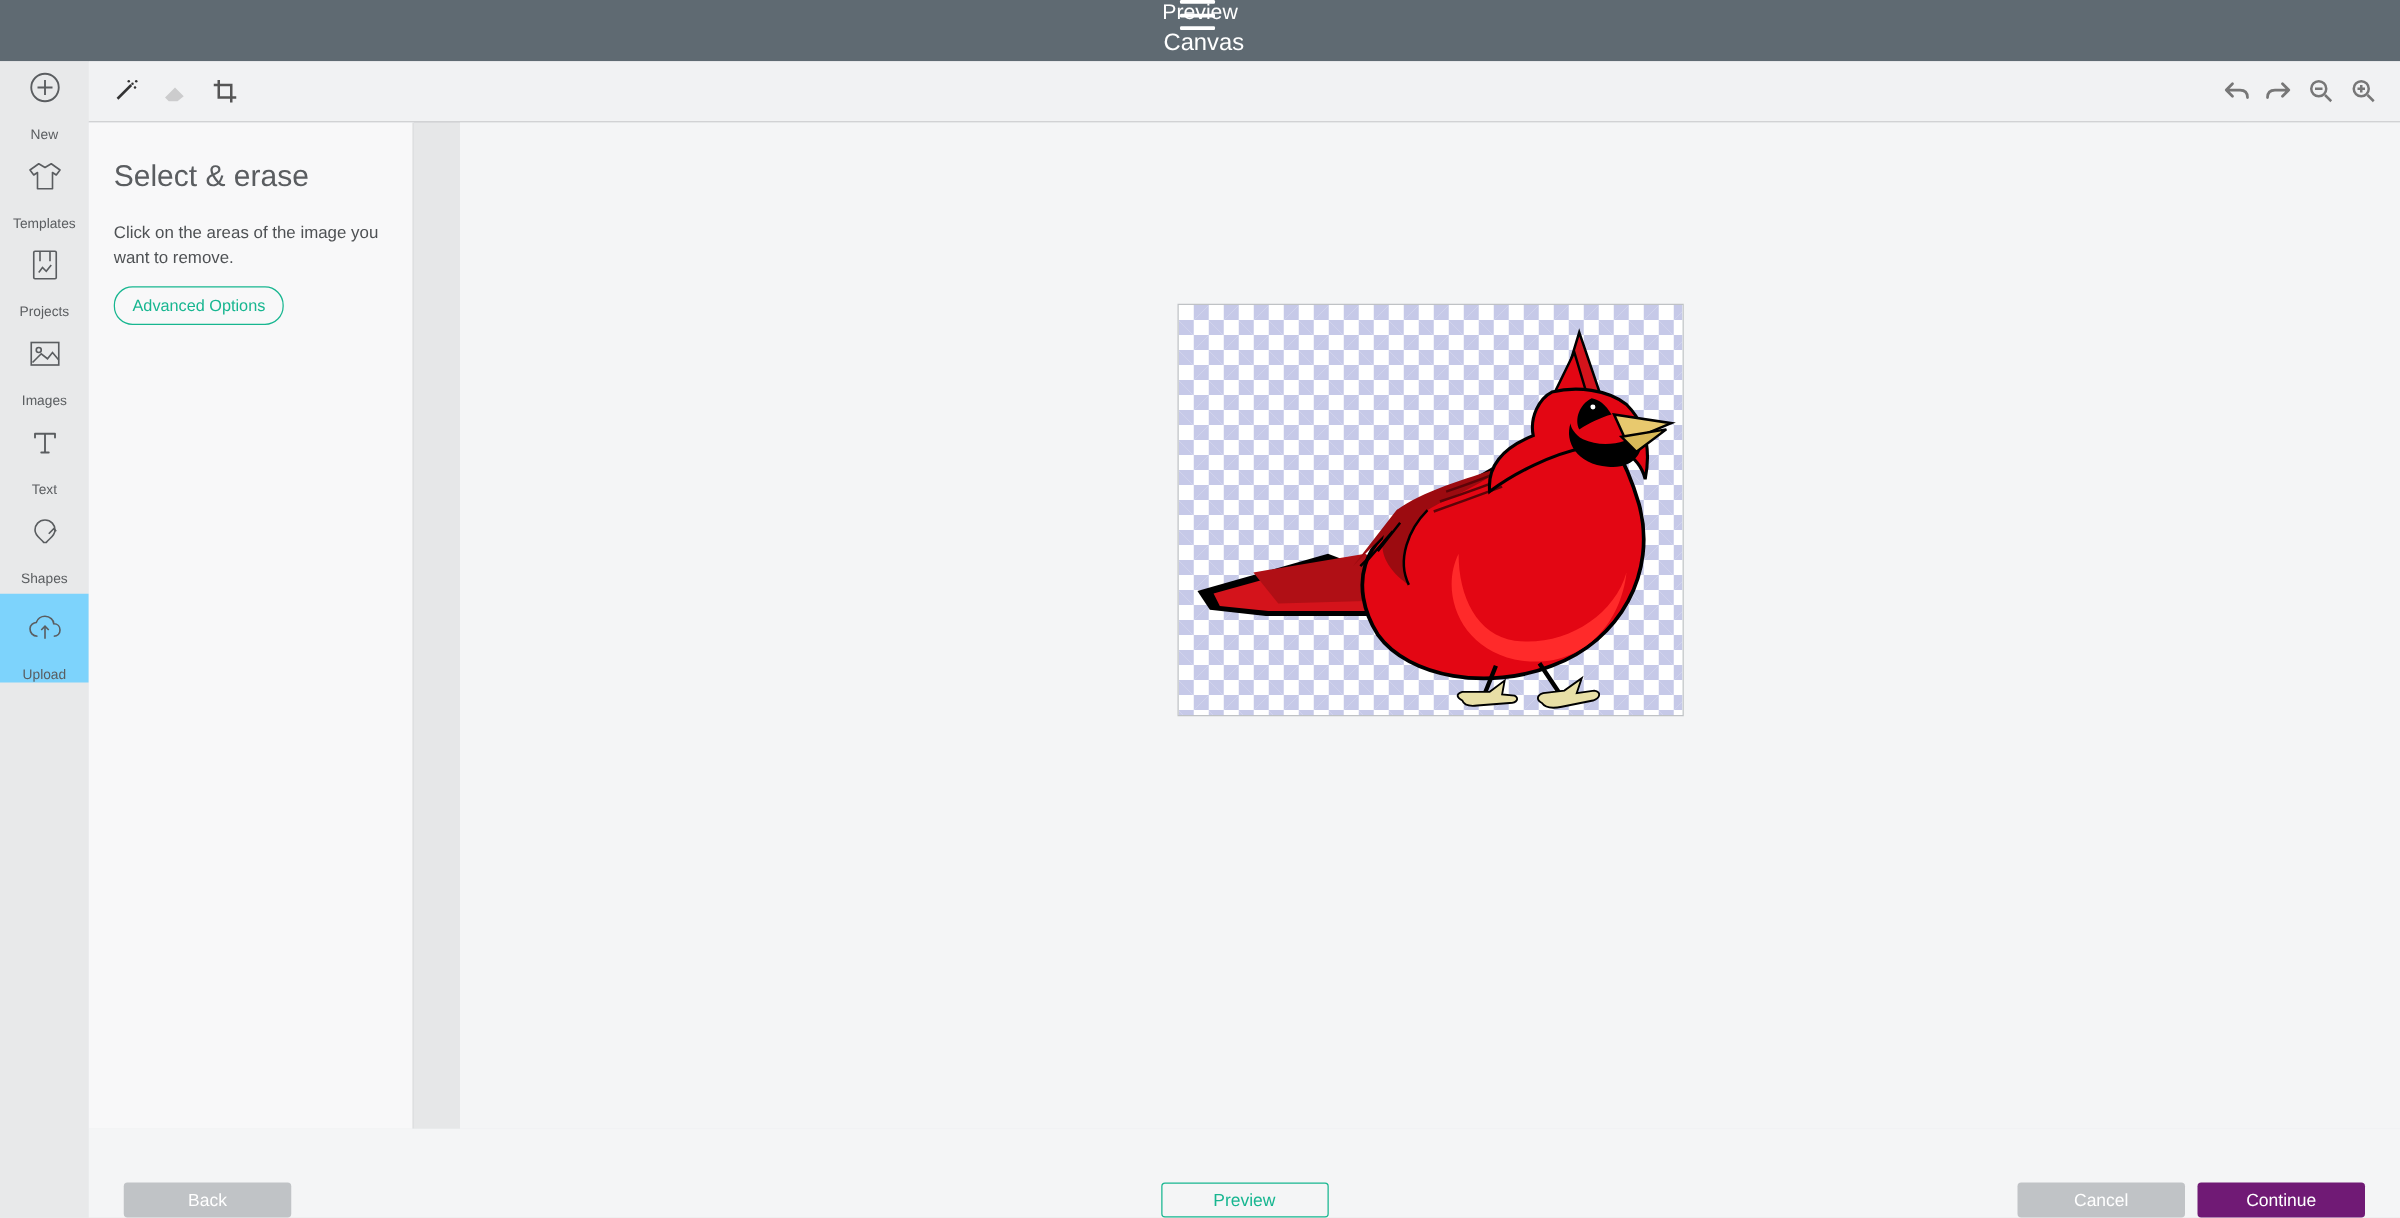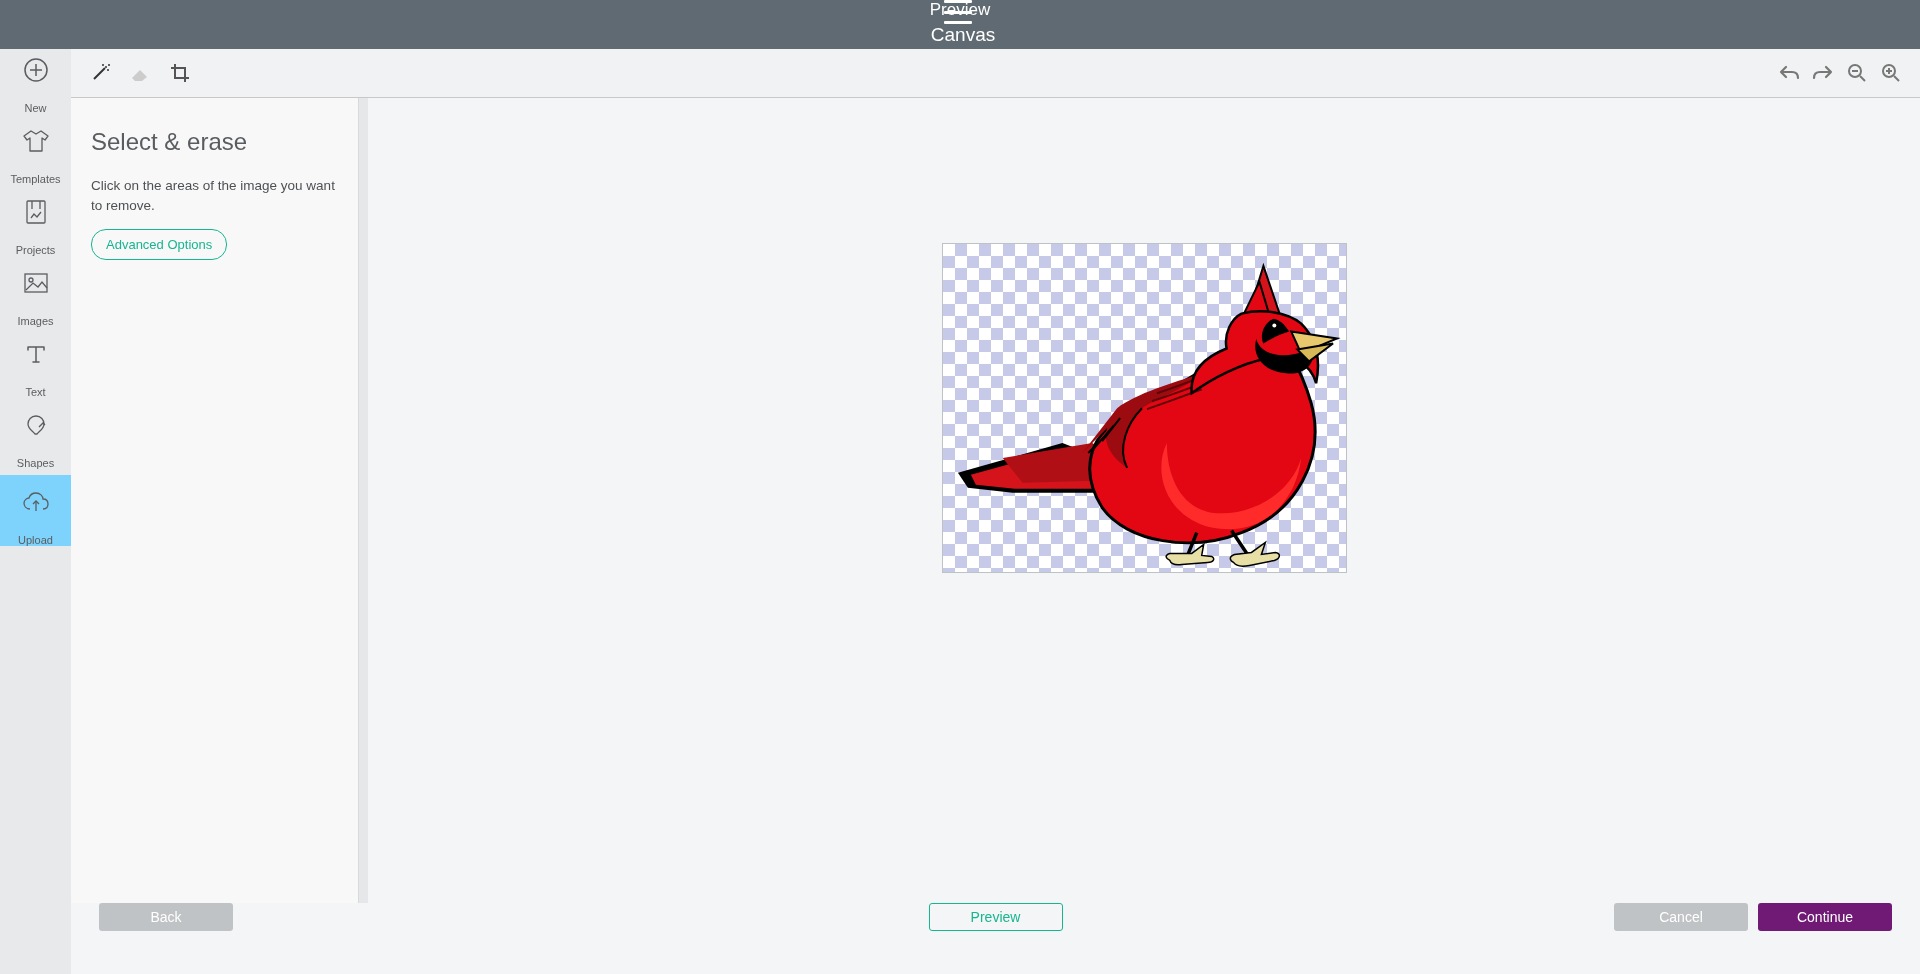--- a/index.html
+++ b/index.html
@@ -69,21 +69,21 @@
   .side-item {
     height: 71px; display: flex; flex-direction: column; align-items: center; justify-content: center;
     gap: 18px; cursor: pointer; color: #5a5d60;
   }
   .side-item.active { background: #7dd3fc; justify-content: flex-end; }
   .side-item .ic { width: 28px; height: 28px; display: flex; align-items: center; justify-content: center; }
   .side-item .lbl { font-size: 11px; color: #5a5d60; }
 
   
   .panel {
-    position: absolute; left: 71px; top: 98px; bottom: 71px; width: 288px;
+    position: absolute; left: 71px; top: 98px; bottom: 71px; width: 260px;
     background: #f8f8f9; border-right: 1px solid #d7d9da;
     padding: 30px 20px;
   }
   .panel h2 { font-size: 24px; font-weight: 300; color: #5a5d60; margin-bottom: 20px; }
   .panel p { font-size: 13.5px; color: #4e5154; line-height: 1.45; margin-bottom: 14px; }
   .adv-btn {
     display: inline-block; border: 1px solid #17b690; color: #17b690;
     font-size: 13px; padding: 7px 14px; border-radius: 15px; cursor: pointer;
     background: transparent;
   }
@@ -111,21 +111,21 @@
     background-size: 24px 24px;
     background-position: 0 0, 0 12px, 12px -12px, -12px 0;
     background-color: #fff;
   }
   .bird-svg { position: absolute; inset: 0; }
 
   
   .footer {
     position: absolute; left: 71px; right: 0; bottom: 0; height: 71px;
     background: #f4f5f6;
-    display: flex; align-items: flex-start; padding: 0 28px;
+    display: flex; align-items: flex-end; padding: 0 28px;
   }
   .btn {
     min-width: 134px; height: 28px; border-radius: 3px;
     font-size: 14px; display: flex; align-items: center; justify-content: center;
     cursor: pointer; border: none;
   }
   .btn-back { background: #c0c3c6; color: #fff; }
   .btn-preview { background: transparent; border: 1px solid #17b690; color: #17b690; margin: 0 auto; }
   .btn-cancel { background: #c0c3c6; color: #fff; margin-right: 10px; }
   .btn-continue { background: #701a75; color: #fff; }

